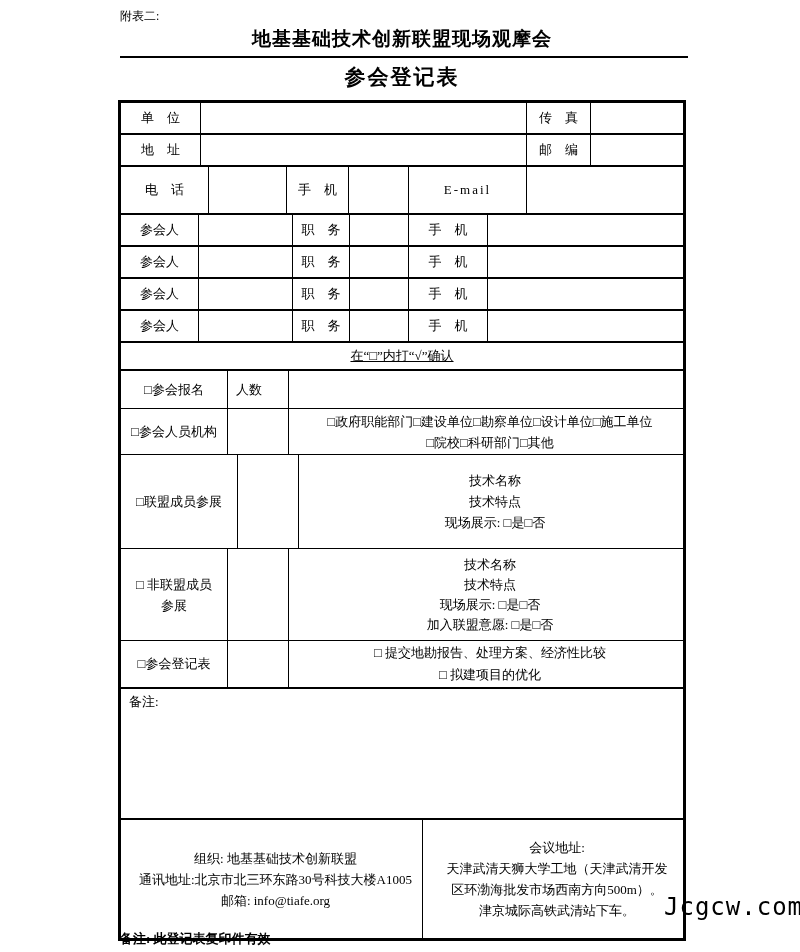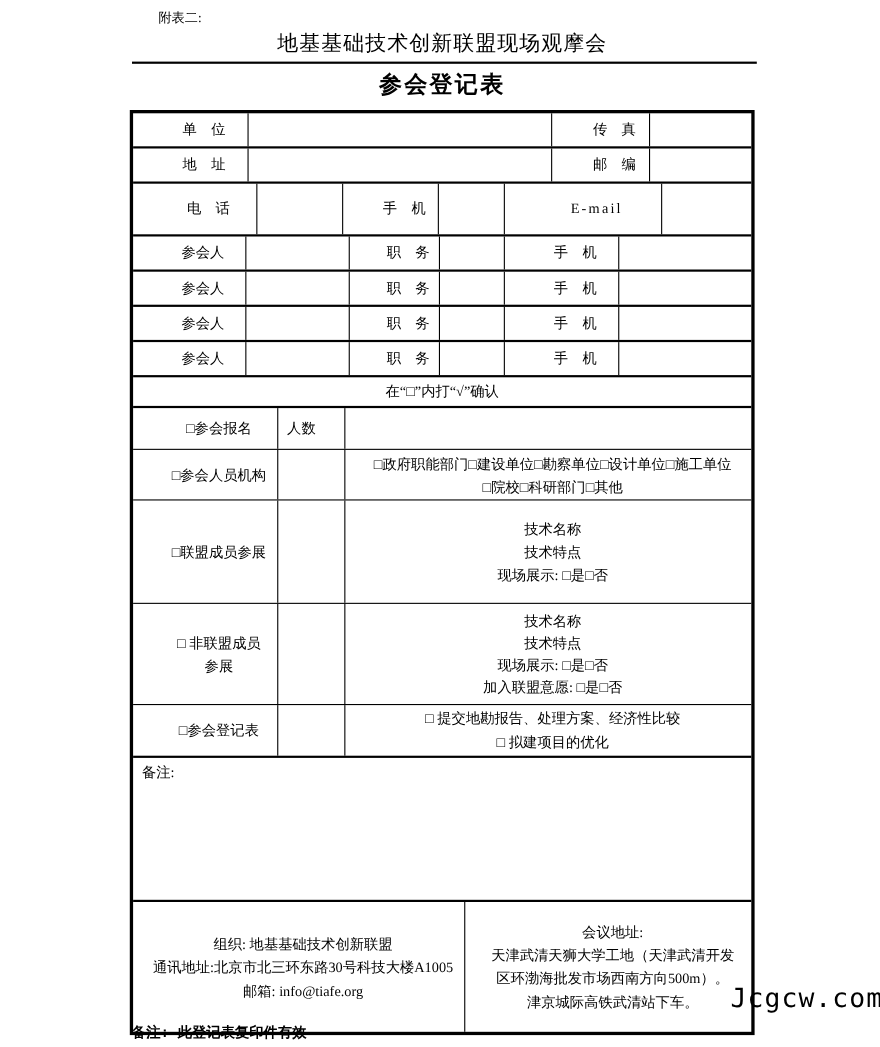--- a/index.html
+++ b/index.html
@@ -3,54 +3,54 @@
 <meta charset="utf-8">
 <style>
   * { margin:0; padding:0; box-sizing:border-box; }
   html,body { background:#e8e8e8; }
   .page {
     position:relative; width:800px; height:952px; margin:0 auto;
     background:#ffffff; color:#000;
     font-family:"Liberation Serif","DejaVu Serif",serif;
     overflow:hidden;
   }
-  .appendix { position:absolute; left:120px; top:8px; font-size:12px; white-space:pre-wrap;margin-left:24px; }
+  .appendix { position:absolute; left:120px; top:8px; font-size:12px; white-space:pre-wrap; }
   .doc-title {
     position:absolute; left:118px; top:26px; width:568px;
-    text-align:center; font-size:19px; letter-spacing:1px; white-space:pre-wrap;
+    text-align:center; font-size:19px; letter-spacing:1px; white-space:pre-wrap;font-weight:bold;
   }
   .title-rule { position:absolute; left:120px; top:56px; width:568px; height:2px; background:#000; }
   .form-title {
     position:absolute; left:118px; top:63px; width:568px; text-align:center;
     font-size:21px; font-weight:bold; letter-spacing:2px;
     font-family:"Liberation Sans","DejaVu Sans",sans-serif; white-space:pre-wrap;
   }
   .tbl {
     position:absolute; left:118px; top:100px; width:568px;
     border:3px solid #000; background:#fff;
   }
   .row { display:flex; align-items:stretch; border-bottom:2px solid #000; }
   .row.thin { border-bottom-width:1px; }
   .row.last { border-bottom:none; }
   .cell {
     border-right:1px solid #000; display:flex; align-items:center;
     font-size:13px; white-space:pre-wrap; overflow:hidden;
   }
   .cell.end { border-right:none; }
-  .cell.lbl { justify-content:center; text-align:center;margin-left:25px; }
+  .cell.lbl { justify-content:center; text-align:center; }
   .cell.fill { flex:1 1 auto; }
   .cell.col { flex-direction:column; justify-content:center; align-items:center; padding-left:8px; }
   .cell.col > div { line-height:21px; white-space:pre-wrap; }
   .cell.top { align-items:flex-start; padding:4px 8px; }
   .em { letter-spacing:2px; }
-  .center-note { justify-content:center; text-align:center; }
+  .center-note { justify-content:center; text-align:center;text-decoration:underline; }
   .info-lines > div { line-height:23px; }
   .footer-note {
     position:absolute; left:120px; top:930px; font-size:13px; font-weight:bold;
-    font-family:Liberation Mono, monospace; white-space:pre-wrap;
+    font-family:Liberation Serif, serif; white-space:pre-wrap;
   }
   .watermark {
     position:absolute; left:664px; top:893px; font-size:24px; color:#000;
     font-family:"DejaVu Sans Mono","Liberation Mono",monospace; letter-spacing:1px;
   }
 </style>
 </head>
 <body>
 
 <div class="page">
@@ -131,21 +131,21 @@
     <div class="row thin" style="height:46px">
       <div class="cell lbl" style="width:107px">□参会人员机构</div>
       <div class="cell" style="width:61px"></div>
       <div class="cell fill end col">
         <div>□政府职能部门□建设单位□勘察单位□设计单位□施工单位</div>
         <div>□院校□科研部门□其他</div>
       </div>
     </div>
 
     <div class="row thin" style="height:94px">
-      <div class="cell lbl" style="width:107px">□联盟成员参展</div>
+      <div class="cell lbl" style="width:117px">□联盟成员参展</div>
       <div class="cell" style="width:61px"></div>
       <div class="cell fill end col">
         <div>技术名称</div>
         <div>技术特点</div>
         <div>现场展示: □是□否</div>
       </div>
     </div>
 
     <div class="row thin" style="height:92px">
       <div class="cell lbl col" style="width:107px;align-items:center;padding-left:0">

